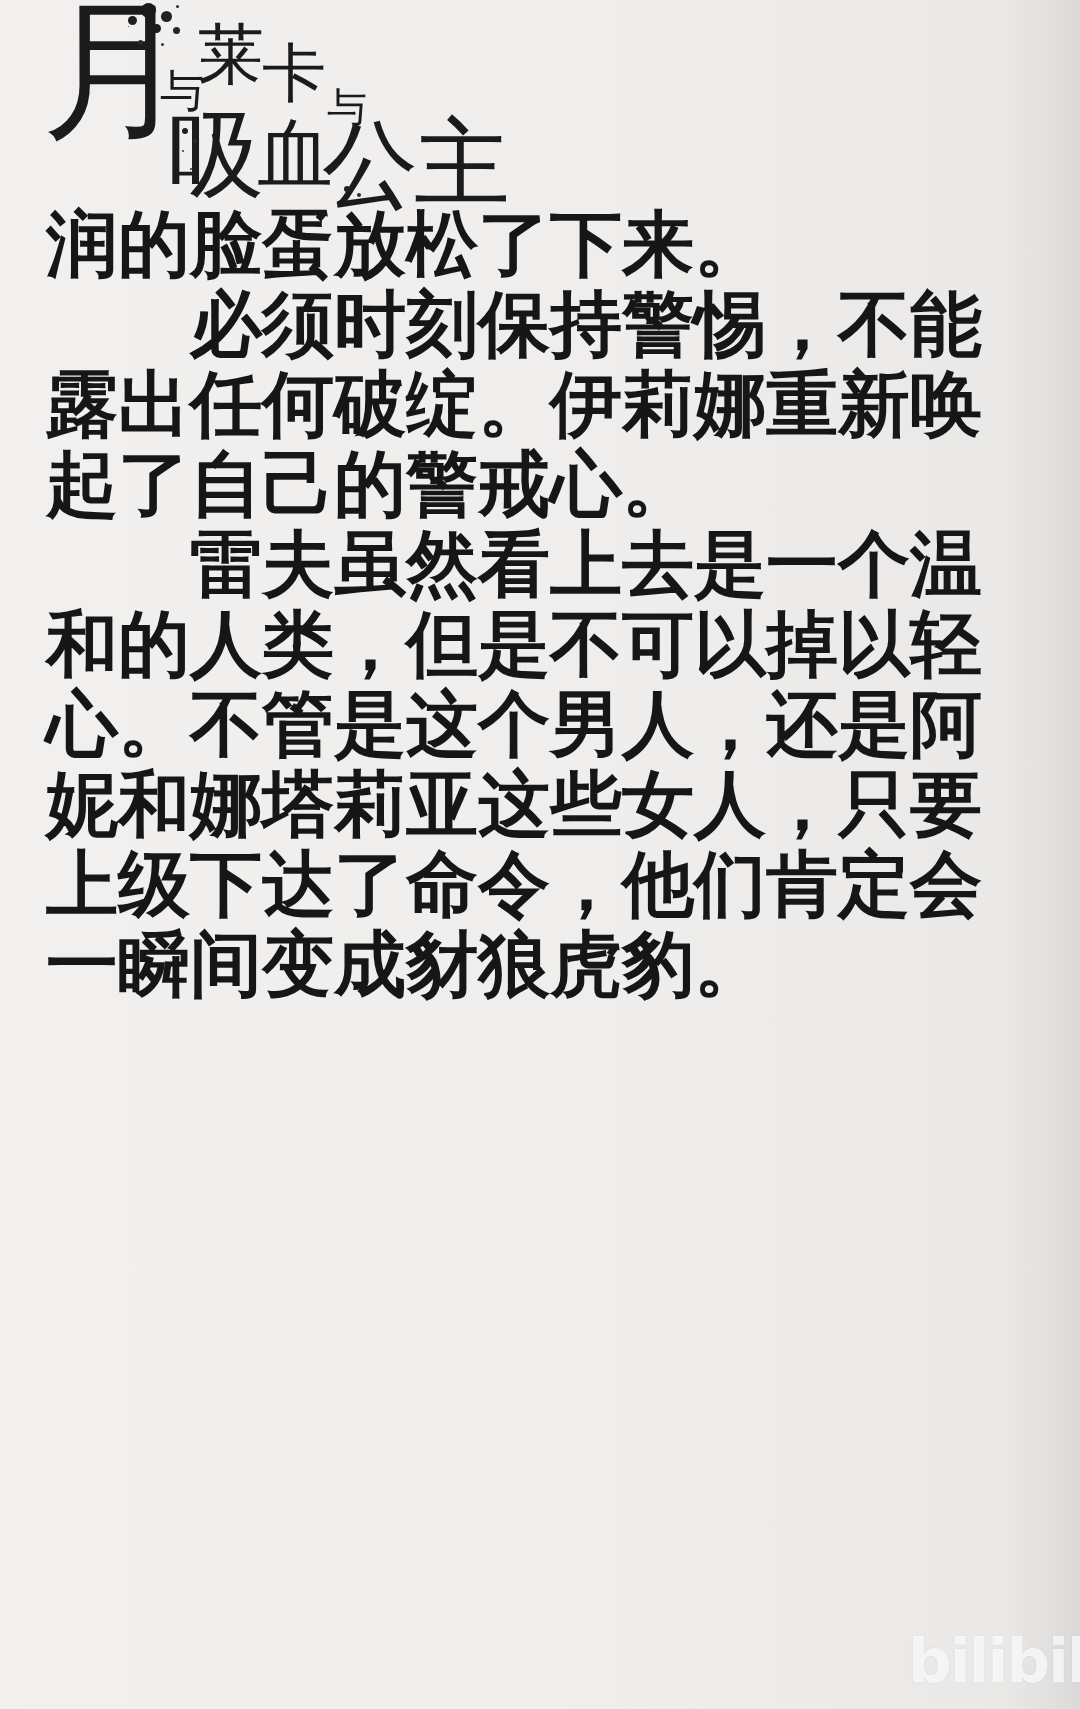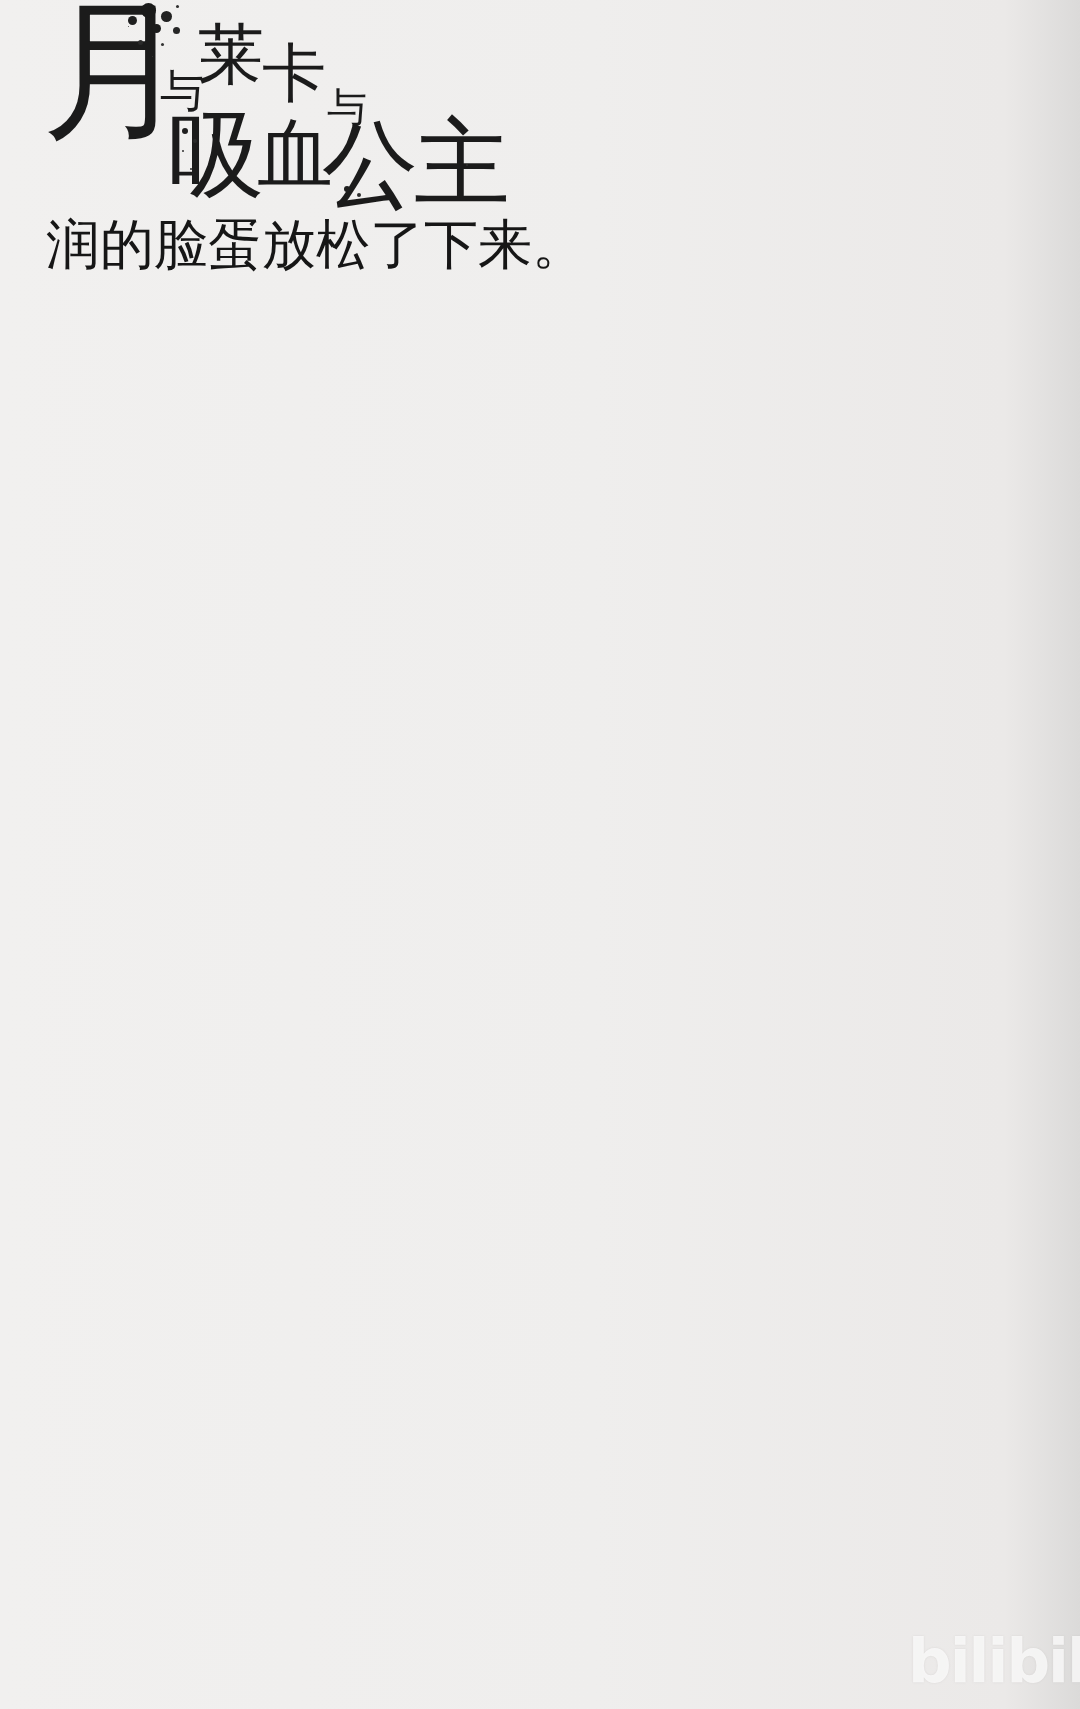--- a/index.html
+++ b/index.html
@@ -78,23 +78,23 @@
       120px -24px 0 -2px #303030,
       132px -12px 0 -3px #3a3a3a;
   }
 
   
   .content {
     position: absolute;
     left: 46px;
     top: 204px;
     width: 992px;
-    font-size: 54px;
+    font-size: 72px;
     line-height: 80px;
-    font-weight: 400;
+    font-weight: 700;
     color: #161616;
     letter-spacing: 0;
     word-break: break-all;
     line-break: anywhere;
     text-align: left;
     z-index: 1;
   }
   .para {
     margin: 0;
     padding: 0;
@@ -147,20 +147,22 @@
     <span class="lc lc6">血</span>
     <span class="lc lc7">公</span>
     <span class="lc lc8">主</span>
     <div class="splatter s1"></div>
     <div class="splatter s2"></div>
     <div class="splatter s3"></div>
   </header>
 
   <main class="content">
     <p class="para no-indent">润的脸蛋放松了下来。</p>
+    <p class="para">必须时刻保持警惕，不能露出任何破绽。伊莉娜重新唤起了自己的警戒心。</p>
+    <p class="para">雷夫虽然看上去是一个温和的人类，但是不可以掉以轻心。不管是这个男人，还是阿妮和娜塔莉亚这些女人，只要上级下达了命令，他们肯定会一瞬间变成豺狼虎豹。</p>
   </main>
 
   <div class="watermark">
     <span class="wm-text">bilibili</span>
     <span class="wm-badge">漫画</span>
   </div>
 
 </div>
 
 </body></html>

